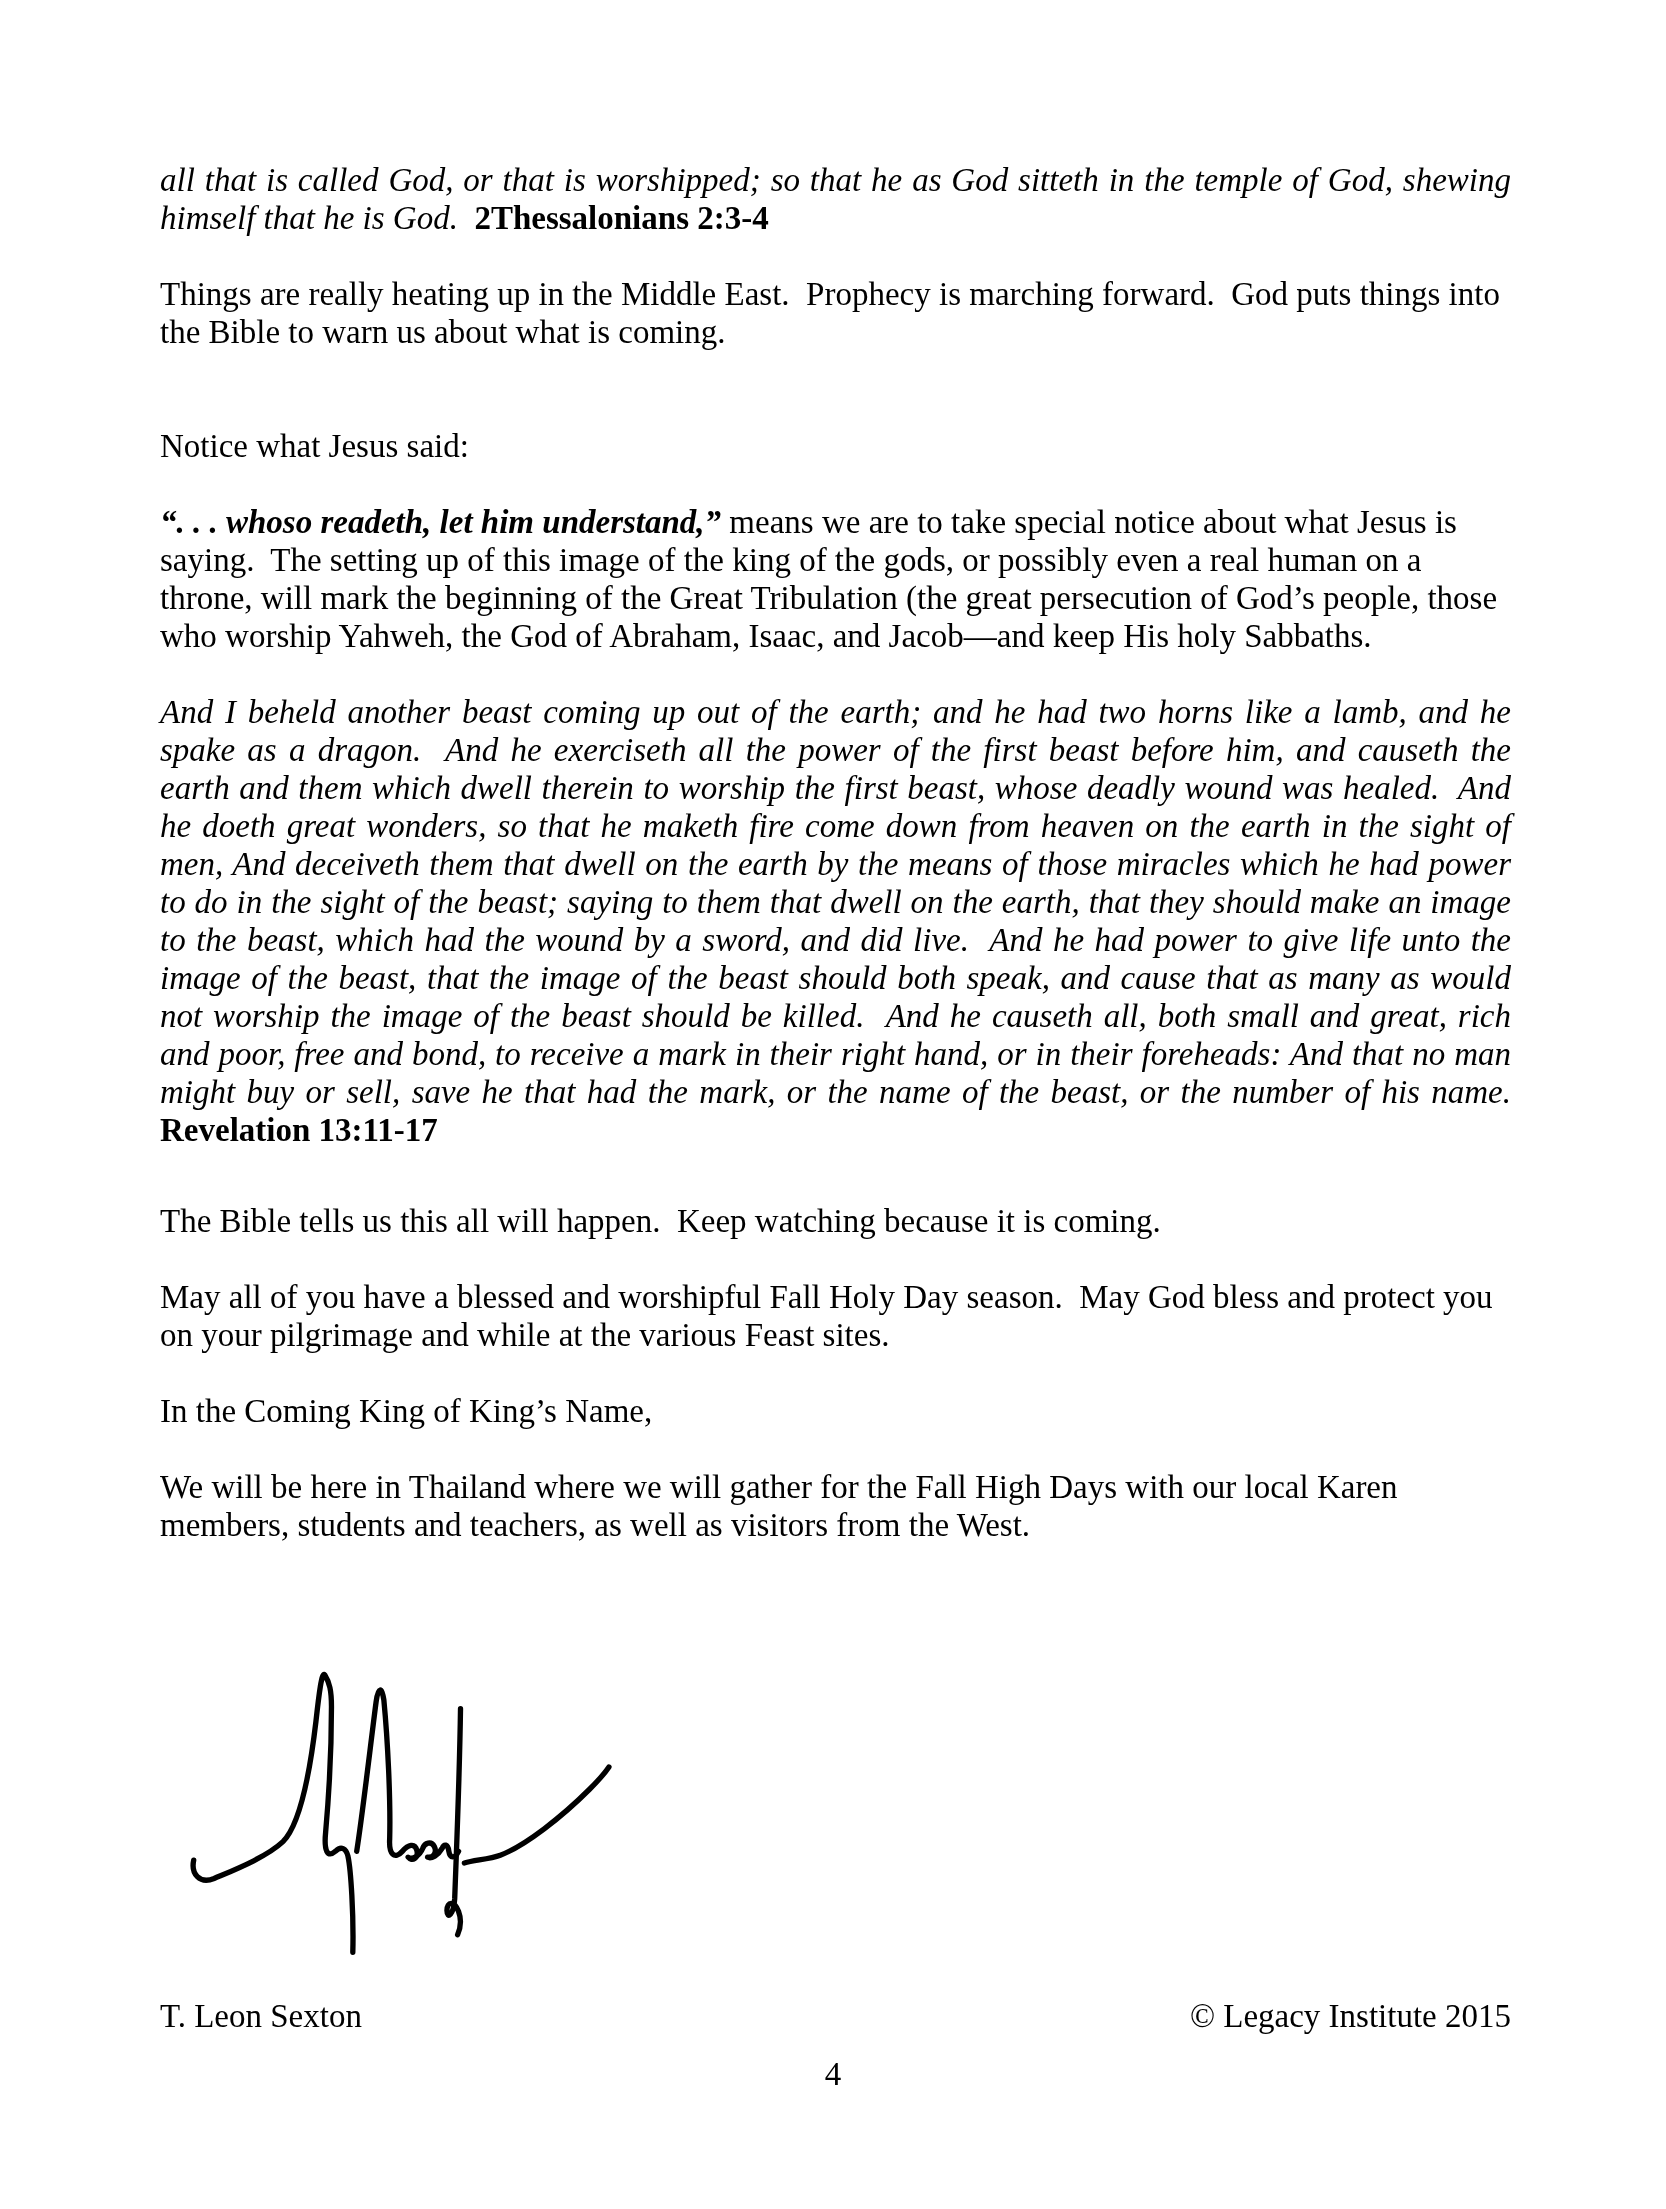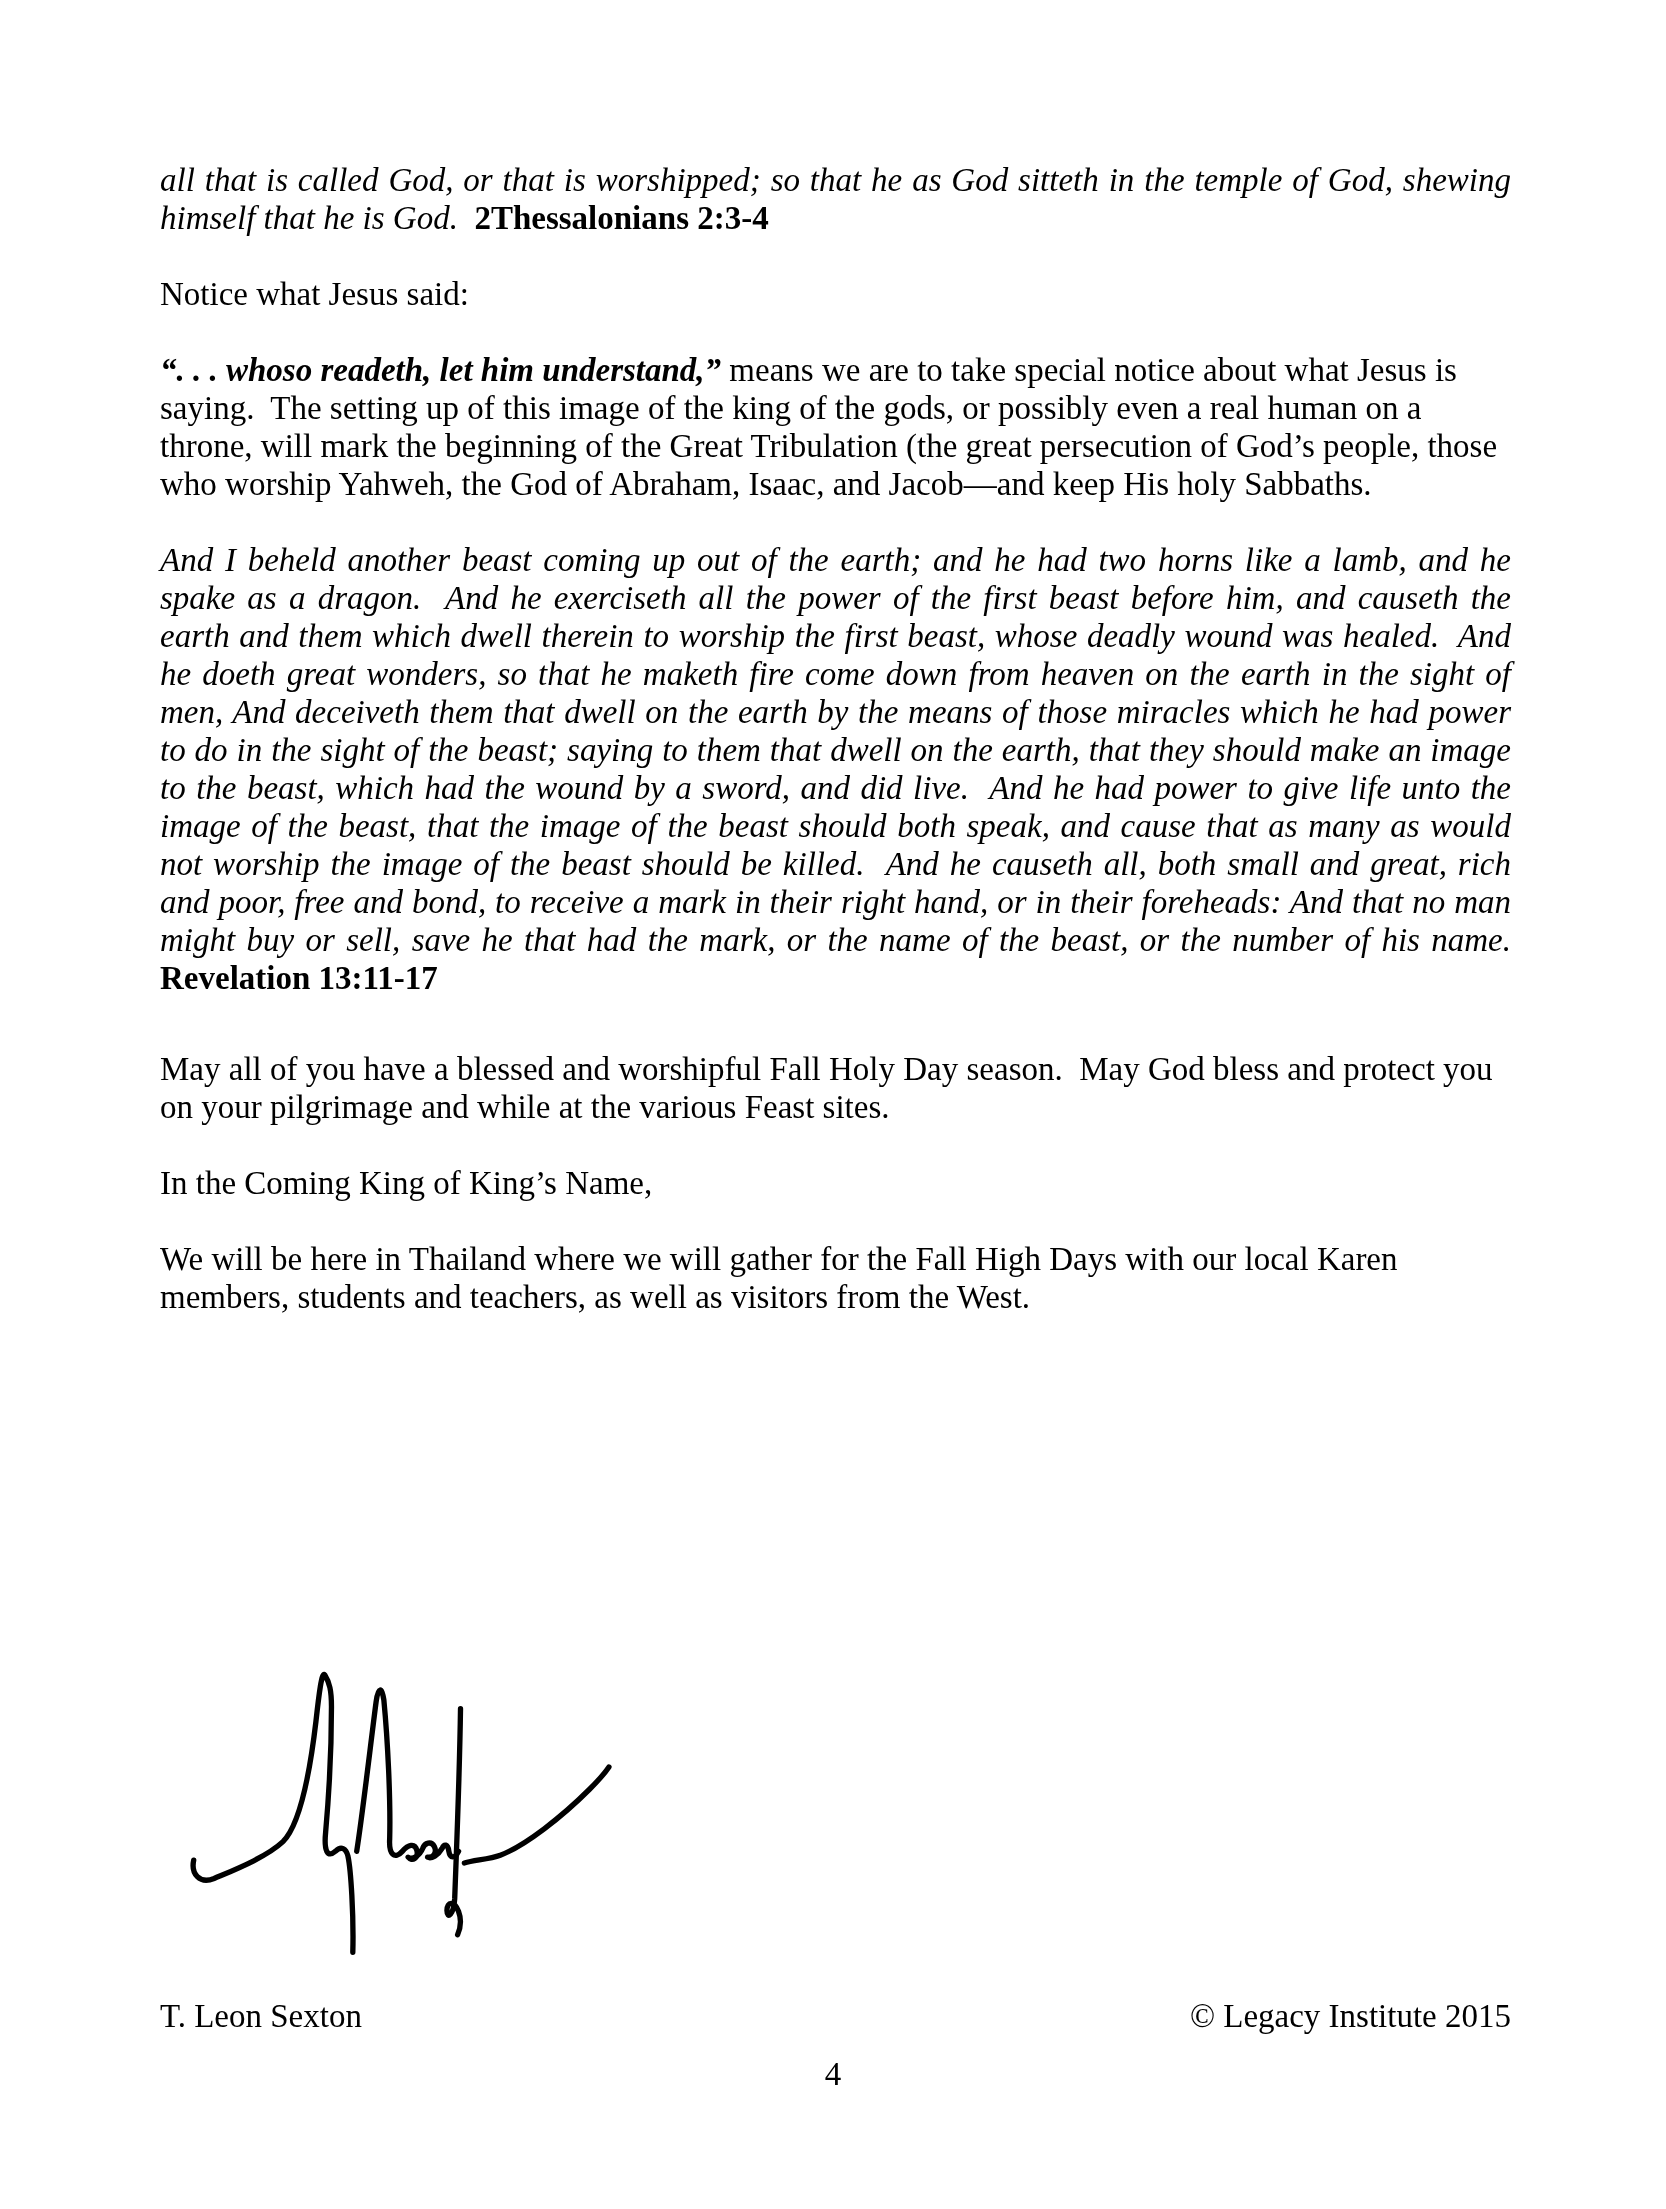--- a/index.html
+++ b/index.html
@@ -69,28 +69,30 @@
     text-align: center;
   }
 </style>
 </head>
 <body>
 
 <div class="page">
   <div class="content">
     <p class="just"><span class="i">all that is called God, or that is worshipped; so that he as God sitteth in the temple of God, shewing himself that he is God.  </span><span class="b">2Thessalonians 2:3-4</span></p>
 
+    <p class="gap2">Things are really heating up in the Middle East.  Prophecy is marching forward.  God puts things into the Bible to warn us about what is coming.</p>
 
     <p>Notice what Jesus said:</p>
 
 
     <p><span class="bi">“. . . whoso readeth, let him understand,”</span><span> means we are to take special notice about what Jesus is saying.  The setting up of this image of the king of the gods, or possibly even a real human on a throne, will mark the beginning of the Great Tribulation (the great persecution of God’s people, those who worship Yahweh, the God of Abraham, Isaac, and Jacob—and keep His holy Sabbaths.</span></p>
 
     <p class="just gap-rev"><span class="i">And I beheld another beast coming up out of the earth; and he had two horns like a lamb, and he spake as a dragon.  And he exerciseth all the power of the first beast before him, and causeth the earth and them which dwell therein to worship the first beast, whose deadly wound was healed.  And he doeth great wonders, so that he maketh fire come down from heaven on the earth in the sight of men, And deceiveth them that dwell on the earth by the means of those miracles which he had power to do in the sight of the beast; saying to them that dwell on the earth, that they should make an image to the beast, which had the wound by a sword, and did live.  And he had power to give life unto the image of the beast, that the image of the beast should both speak, and cause that as many as would not worship the image of the beast should be killed.  And he causeth all, both small and great, rich and poor, free and bond, to receive a mark in their right hand, or in their foreheads: And that no man might buy or sell, save he that had the mark, or the name of the beast, or the number of his name.  </span><span class="b">Revelation 13:11-17</span></p>
 
+    <p>The Bible tells us this all will happen.  Keep watching because it is coming.</p>
 
     <p>May all of you have a blessed and worshipful Fall Holy Day season.  May God bless and protect you on your pilgrimage and while at the various Feast sites.</p>
 
     <p>In the Coming King of King’s Name,</p>
 
     <p>We will be here in Thailand where we will gather for the Fall High Days with our local Karen members, students and teachers, as well as visitors from the West.</p>
   </div>
 
   <svg class="signature" viewBox="0 0 470 315" aria-hidden="true">
     <path d="M 10 205

